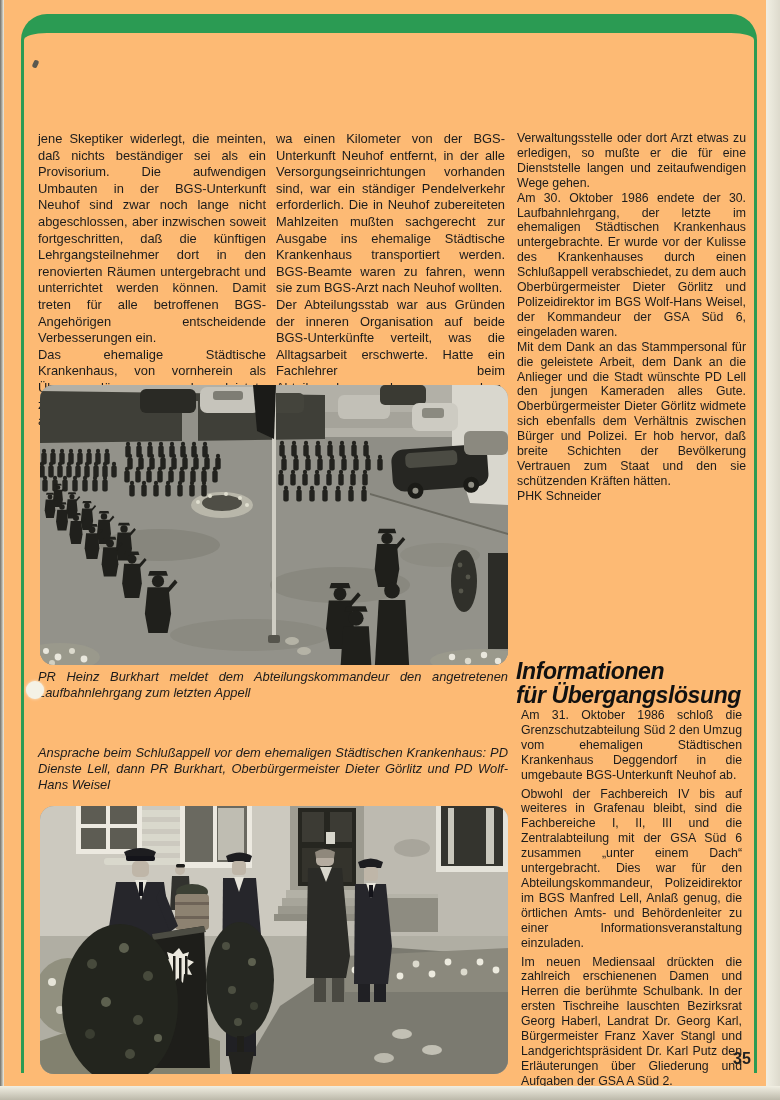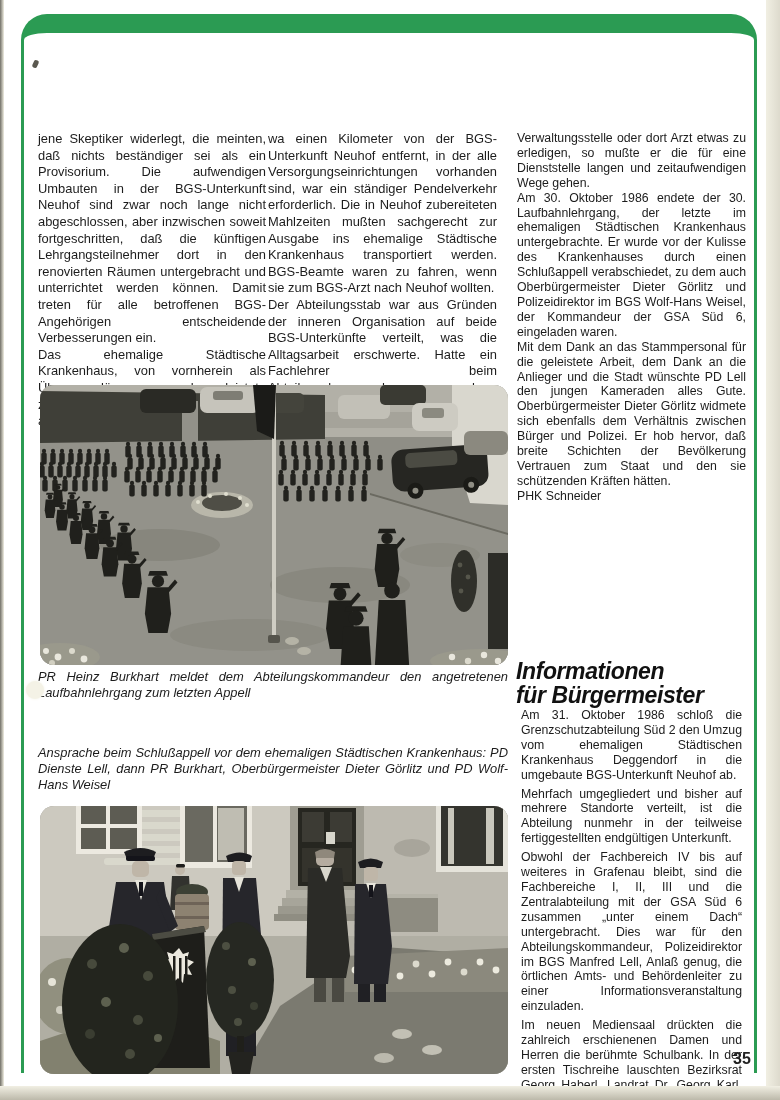--- a/index.html
+++ b/index.html
@@ -1,26 +1,26 @@
 <!DOCTYPE html>
 <html lang="de"><head>
 <meta charset="utf-8">
 <style>
   html,body{margin:0;padding:0;background:#d8d5c9;}
-  .page{position:relative;width:780px;height:1100px;background:#ffffff;overflow:hidden;
+  .page{position:relative;width:780px;height:1100px;background:#fdba74;overflow:hidden;
         font-family:"Liberation Sans",sans-serif;color:#1c1c1c;}
   
   .frame{position:absolute;left:21px;top:14px;width:736px;height:1059px;
          border-top:19px solid #2b9b53;border-left:3px solid #2b9b53;border-right:3px solid #2b9b53;
          border-bottom:none;border-radius:26px 26px 0 0;box-sizing:border-box;}
   
   .col{position:absolute;top:131px;}
   .col p{margin:0;text-align:justify;hyphens:auto;-webkit-hyphens:auto;}
   .col1{left:38px;width:228px;}
-  .col2{left:268px;width:229px;}
+  .col2{left:276px;width:229px;}
   .col3{left:517px;width:229px;}
   .col1 p,.col2 p{font-size:12.9px;line-height:16.6px;}
   .col3 p{font-size:12.3px;line-height:14.9px;}
   .byline{text-align:right;}
   
   .photo{position:absolute;left:40px;width:468px;border-radius:14px;overflow:hidden;background:#8f8e86;}
   .photo1{top:385px;height:280px;}
   .photo2{top:806px;height:268px;}
   .photo svg{display:block;}
   
@@ -424,25 +424,24 @@
           <circle cx="214" cy="200" r="4" fill="#3c3f33"></circle>
           <circle cx="198" cy="216" r="4" fill="#4c4f41"></circle>
         <rect x="197" y="230" width="7" height="16" fill="#1f1f1a"></rect>
         <polygon points="188,246 214,246 210,268 192,268" fill="#23231f"></polygon>
       </g>
     </svg>
   </div>
 
   <div class="heading">
     <div>Informationen</div>
-    <div>für Bürgermeister</div>
+    <div>für Übergangslösung</div>
   </div>
   <div class="article2">
     <p>Am 31. Oktober 1986 schloß die Grenzschutzabteilung Süd 2 den Umzug vom ehemaligen Städtischen Krankenhaus Deggendorf in die umgebaute BGS-Unterkunft Neuhof ab.</p>
-    <p>Mehrfach umgegliedert und bisher auf mehrere Standorte verteilt, ist die Abteilung nunmehr in der teilweise fertiggestellten endgültigen Unterkunft.</p>
     <p>Obwohl der Fachbereich IV bis auf weiteres in Grafenau bleibt, sind die Fachbereiche I, II, III und die Zentralabteilung mit der GSA Süd 6 zusammen „unter einem Dach“ untergebracht. Dies war für den Abteilungskommandeur, Polizeidirektor im BGS Manfred Lell, Anlaß genug, die örtlichen Amts- und Behördenleiter zu einer Informationsveranstaltung einzuladen.</p>
     <p>Im neuen Mediensaal drückten die zahlreich erschienenen Damen und Herren die berühmte Schulbank. In der ersten Tischreihe lauschten Bezirksrat Georg Haberl, Landrat Dr. Georg Karl, Bürgermeister Franz Xaver Stangl und Landgerichtspräsident Dr. Karl Putz den Erläuterungen über Gliederung und Aufgaben der GSA A Süd 2.</p>
   </div>
 
   <div class="pagenum">35</div>
 
   <div class="scan-left"></div>
   <div class="scan-right"></div>
   <div class="scan-bottom"></div>
   <div class="speck"></div>

